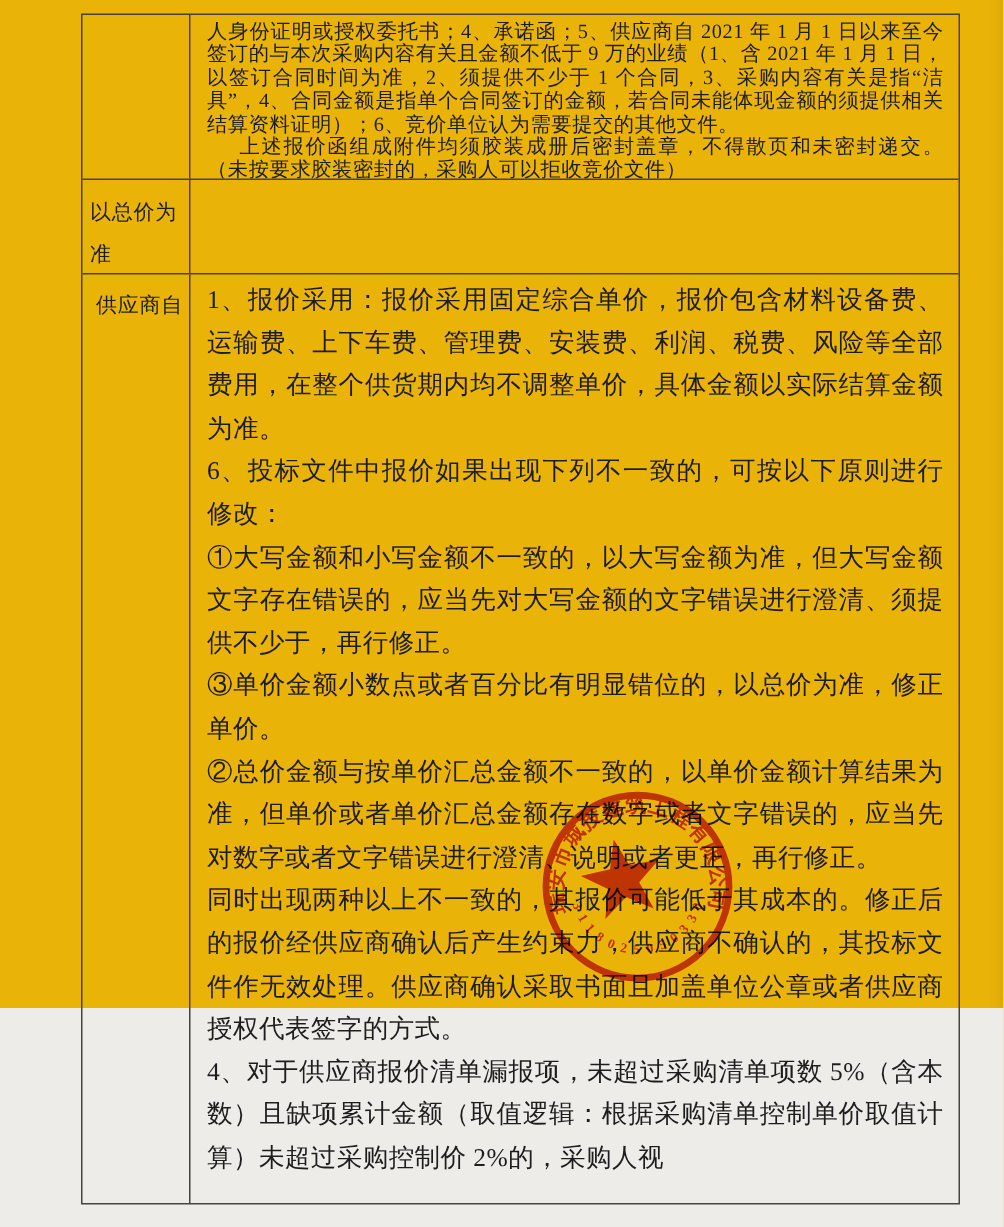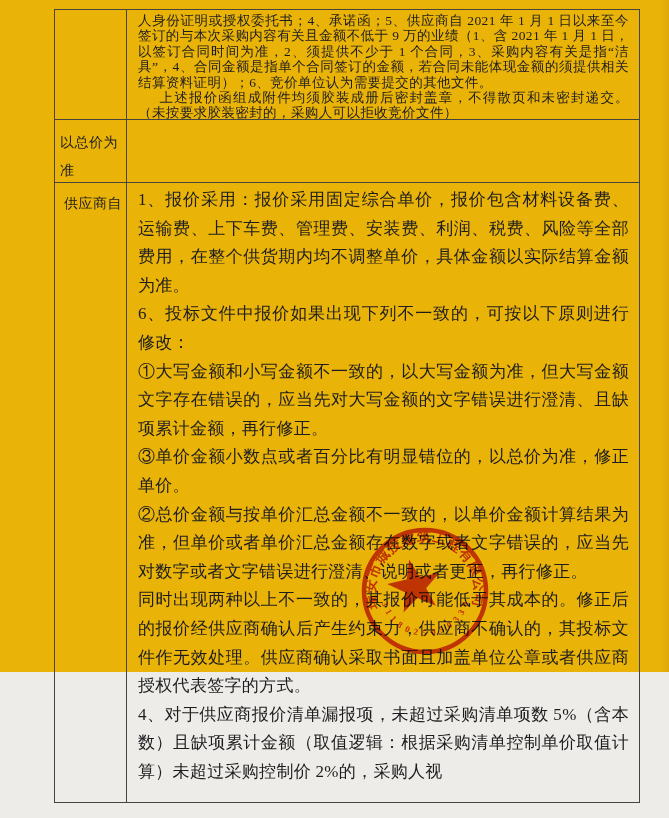--- a/index.html
+++ b/index.html
@@ -82,21 +82,21 @@
 
     <div class="row row2 row-border">
       <div class="hcell">以总价为准</div>
     </div>
 
     <div class="row row3">
       <div class="hcell">供应商自</div>
       <div class="ccell">
         <p>1、报价采用：报价采用固定综合单价，报价包含材料设备费、运输费、上下车费、管理费、安装费、利润、税费、风险等全部费用，在整个供货期内均不调整单价，具体金额以实际结算金额为准。</p>
         <p>6、投标文件中报价如果出现下列不一致的，可按以下原则进行修改：</p>
-        <p>①大写金额和小写金额不一致的，以大写金额为准，但大写金额文字存在错误的，应当先对大写金额的文字错误进行澄清、且缺项累计金额，再行修正。</p>
+        <p>①大写金额和小写金额不一致的，以大写金额为准，但大写金额文字存在错误的，应当先对大写金额的文字错误进行澄清、须提供不少于，再行修正。</p>
         <p>③单价金额小数点或者百分比有明显错位的，以总价为准，修正单价。</p>
         <p>②总价金额与按单价汇总金额不一致的，以单价金额计算结果为准，但单价或者单价汇总金额存在数字或者文字错误的，应当先对数字或者文字错误进行澄清、说明或者更正，再行修正。</p>
         <p>同时出现两种以上不一致的，其报价可能低于其成本的。修正后的报价经供应商确认后产生约束力，供应商不确认的，其投标文件作无效处理。供应商确认采取书面且加盖单位公章或者供应商授权代表签字的方式。</p>
         <p>4、对于供应商报价清单漏报项，未超过采购清单项数 5%（含本数）且缺项累计金额（取值逻辑：根据采购清单控制单价取值计算）未超过采购控制价 2%的，采购人视</p>
       </div>
     </div>
 
   </div>
 
   <svg class="seal" viewBox="0 0 160 160">

